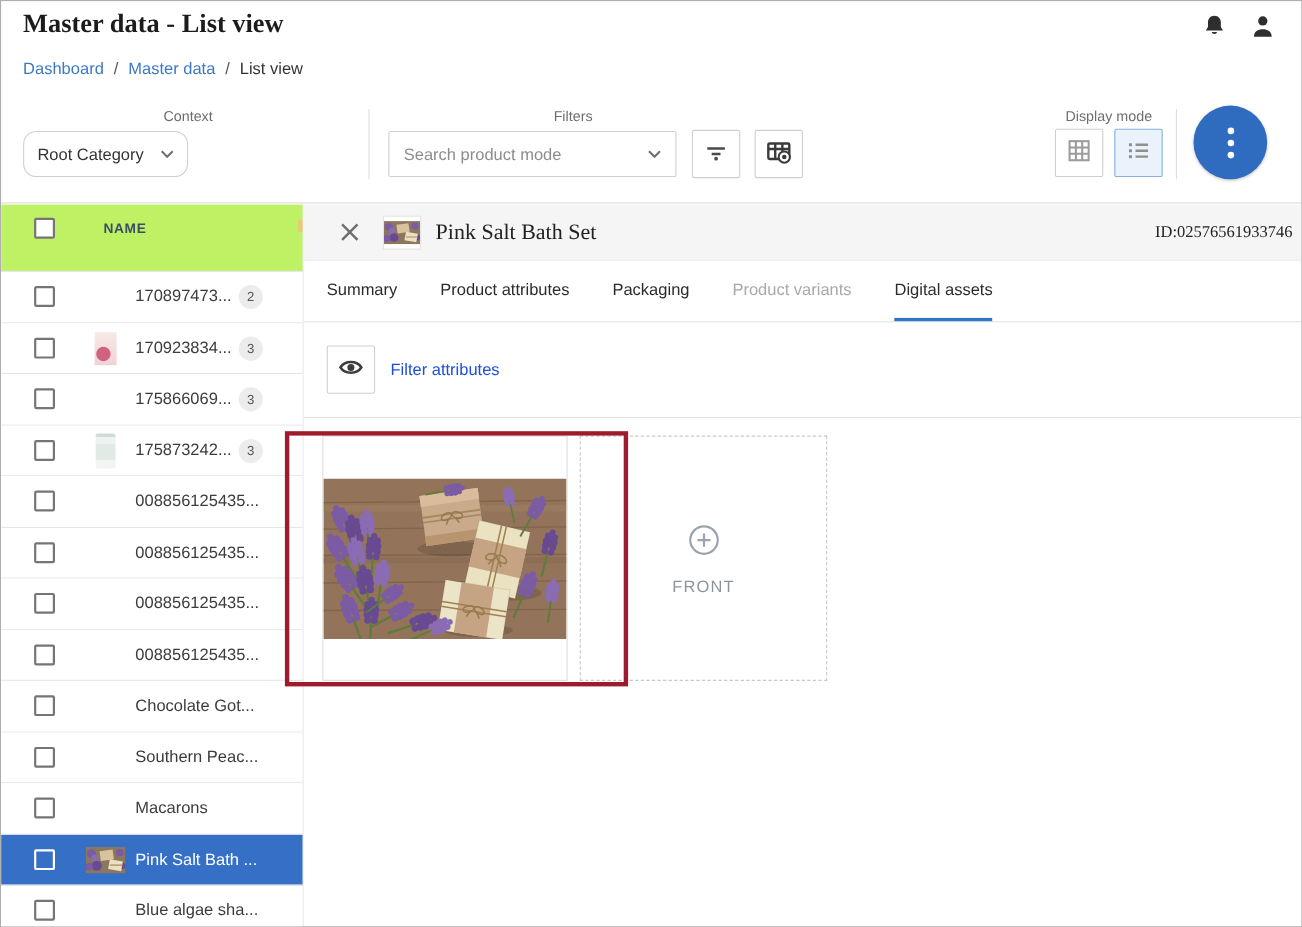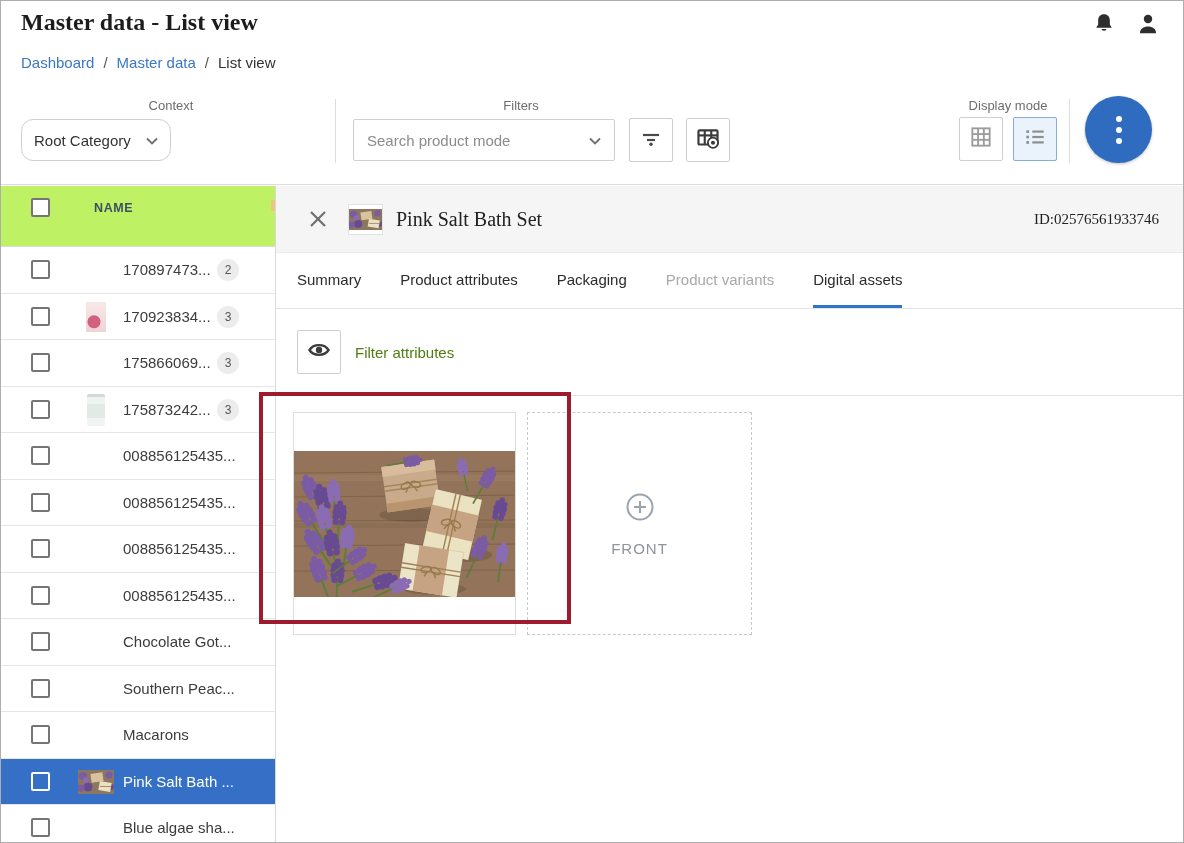--- a/index.html
+++ b/index.html
@@ -64,35 +64,35 @@
   .row.selected .rname{color:#fff;}
   .row.selected .cb{border-color:#fff;background:transparent;}
   .thumb{position:absolute;}
   .thumb-pink{left:85px;top:8px;width:20px;height:30px;background:radial-gradient(circle at 40% 66%,#d2607f 0 26%,rgba(0,0,0,0) 30%),linear-gradient(180deg,#f7e9e6,#f3dcdc 60%,#eed3d6);}
   .thumb-tube{left:86px;top:7px;width:18px;height:32px;border-radius:2px;background:linear-gradient(180deg,#cfdcd6 0 10%,#eef2f0 10% 30%,#e2eae6 30% 75%,#f1f4f2 75%);}
   .thumb-lavender{left:77px;top:11px;width:36px;height:24px;}
   .thumb-lavender svg{display:block;}
 
   
   .detail{position:absolute;left:275px;top:1px;right:0;bottom:0;background:#fff;}
-  .d-head{height:67px;background:#f5f5f6;border-bottom:1px solid #ececec;display:flex;align-items:center;padding-right:24px;justify-content:space-between;}
+  .d-head{height:51px;background:#f5f5f6;border-bottom:1px solid #ececec;display:flex;align-items:center;padding-right:8px;justify-content:space-between;}
   .close-btn{margin-left:31px;width:22px;height:22px;display:flex;align-items:center;justify-content:center;cursor:pointer;}
   .p-thumb{margin-left:19px;width:35px;height:31px;background:#fff;border:1px solid #e2e2e2;display:flex;align-items:center;justify-content:center;overflow:hidden;}
   .p-thumb svg{width:33px;height:21px;}
   .p-title{margin-left:13px;font-family:"Liberation Serif","DejaVu Serif",serif;font-size:20px;color:#222;}
   .p-id{margin-left:auto;font-family:"Liberation Serif","DejaVu Serif",serif;font-size:15px;color:#222;}
 
   .tabsbar{height:56px;border-bottom:1px solid #e3e3e3;display:flex;align-items:stretch;padding-left:21px;}
   .tab{display:flex;align-items:center;margin-right:39px;font-size:15px;color:#2b2b2b;border-bottom:3px solid transparent;cursor:pointer;}
   .tab.active{border-bottom-color:var(--tab-underline);}
   .tab.disabled{color:#a8a8a8;cursor:default;}
 
   .attrbar{height:87px;border-bottom:1px solid #e3e3e3;display:flex;align-items:center;padding-left:21px;}
   .eye-btn{width:44px;height:44px;border:1px solid #cfcfcf;border-radius:2px;background:#fff;display:flex;align-items:center;justify-content:center;cursor:pointer;}
-  .attr-label{margin-left:14px;font-size:15px;color:#4d7c0f;}
+  .attr-label{margin-left:14px;font-size:15px;color:#1d4ed8;}
 
   .assets{position:relative;height:460px;}
   .asset-card{position:absolute;left:17px;top:16px;width:223px;height:223px;background:#fff;border:1px solid #ddd;display:flex;align-items:center;justify-content:center;cursor:pointer;}
   .asset-photo{width:221px;height:146px;display:block;}
   .asset-placeholder{position:absolute;left:251px;top:16px;width:225px;height:223px;border:1px dashed #c9c9c9;display:flex;flex-direction:column;align-items:center;justify-content:center;cursor:pointer;}
   .front-label{margin-top:12px;font-size:15px;color:#8d959c;letter-spacing:1px;}
 
   .red-rect{position:absolute;left:258px;top:391px;width:312px;height:232px;border:4px solid var(--highlight-red);z-index:6;pointer-events:none;}
 </style>
 </head>

